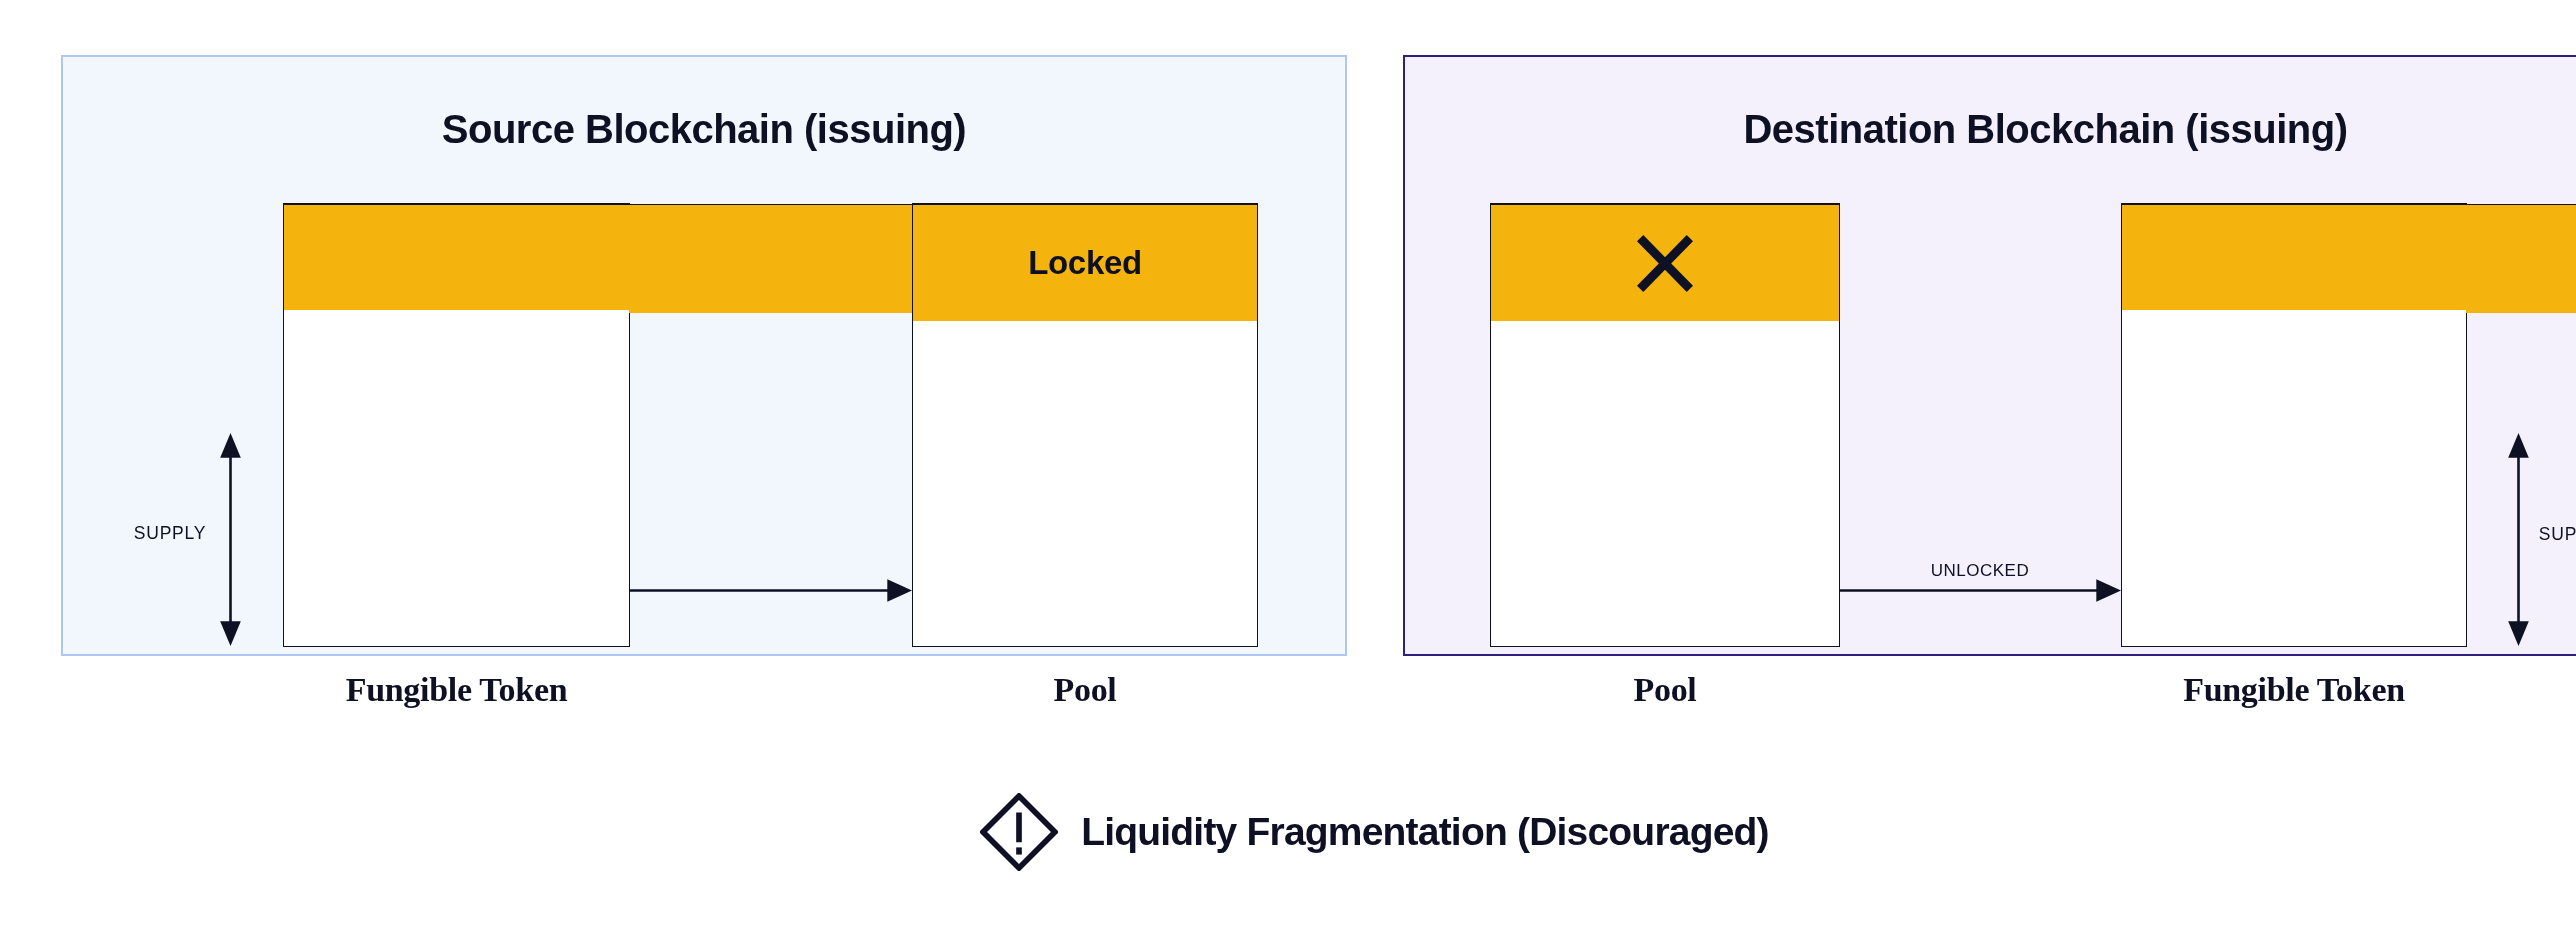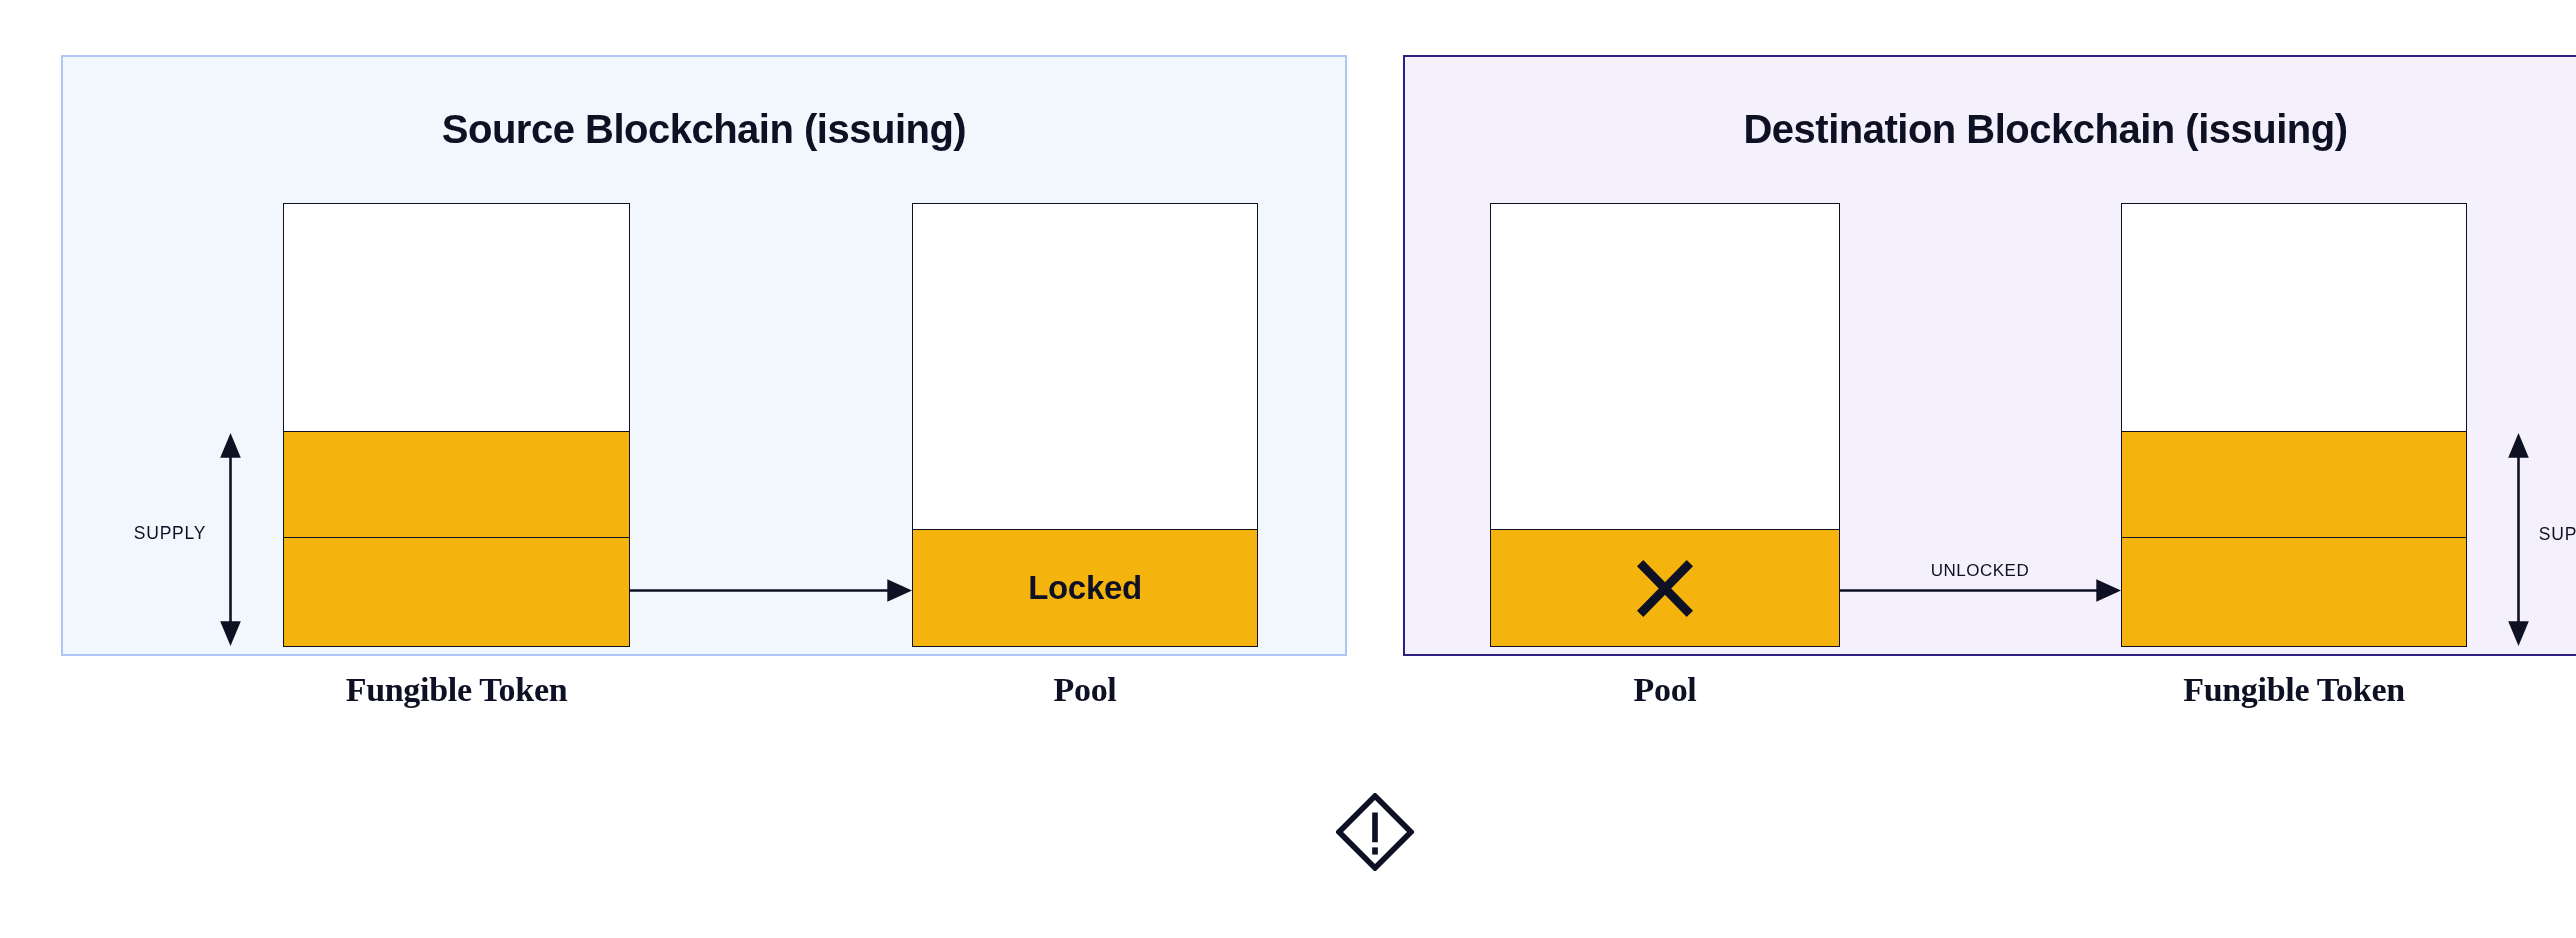--- a/index.html
+++ b/index.html
@@ -20,21 +20,21 @@
   }
   .panel{position:absolute;top:55px;height:601px;border:2.6px solid;box-sizing:border-box;}
   .panel-left{left:61px;width:1286px;background:var(--left_panel_bg);border-color:var(--left_panel_border);}
   .panel-right{left:1403px;width:1285px;background:var(--right_panel_bg);border-color:var(--right_panel_border);}
   .panel-title{
     position:absolute;top:50px;left:0;width:100%;text-align:center;
     font-size:40px;font-weight:700;letter-spacing:-0.5px;white-space:nowrap;
   }
   .box{
     position:absolute;top:146px;height:444px;border:1.5px solid var(--ink);
-    box-sizing:border-box;background:#fff;display:flex;flex-direction:column;
+    box-sizing:border-box;background:#fff;display:flex;flex-direction:row;
   }
   .seg{box-sizing:border-box;width:100%;}
   .seg-white{flex:1 1 auto;background:#fff;}
   .seg-orange{background:var(--orange);border-top:1.5px solid var(--ink);flex:0 0 auto;
     display:flex;align-items:center;justify-content:center;}
   .h205{height:106px;} .h212{height:109px;} .h228{height:117px;}
   .locked-label{font-size:33px;font-weight:700;letter-spacing:-0.3px;}
   .box-label{
     position:absolute;top:614px;text-align:center;font-size:34px;font-weight:700;
     letter-spacing:-0.3px;white-space:nowrap;font-family:Liberation Serif, serif;
@@ -121,16 +121,17 @@
       <polygon class="fill-ink" points="30,415 10,367 50,367"></polygon>
     </svg>
   </div>
 
   <div class="caption">
     <svg width="78" height="78" viewBox="0 0 152 152">
       <path d="M76 6 L146 76 L76 146 L6 76 Z" fill="none" class="stroke-ink" stroke-width="11" stroke-linejoin="miter"></path>
       <rect class="fill-ink" x="70.5" y="38" width="11" height="58"></rect>
       <rect class="fill-ink" x="70.5" y="106" width="11" height="14"></rect>
     </svg>
+    <div class="caption-text">Liquidity Fragmentation (Discouraged)</div>
   </div>
 
 </div>
 
 
 </body></html>

